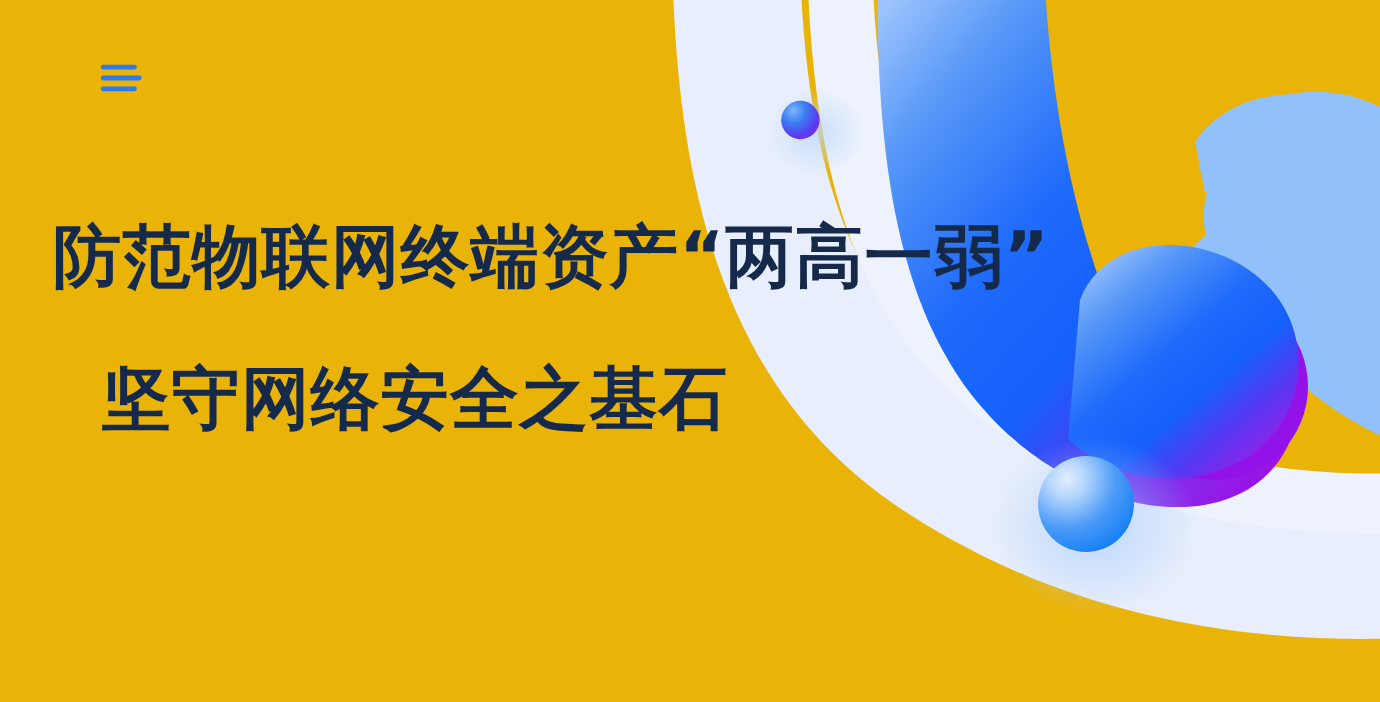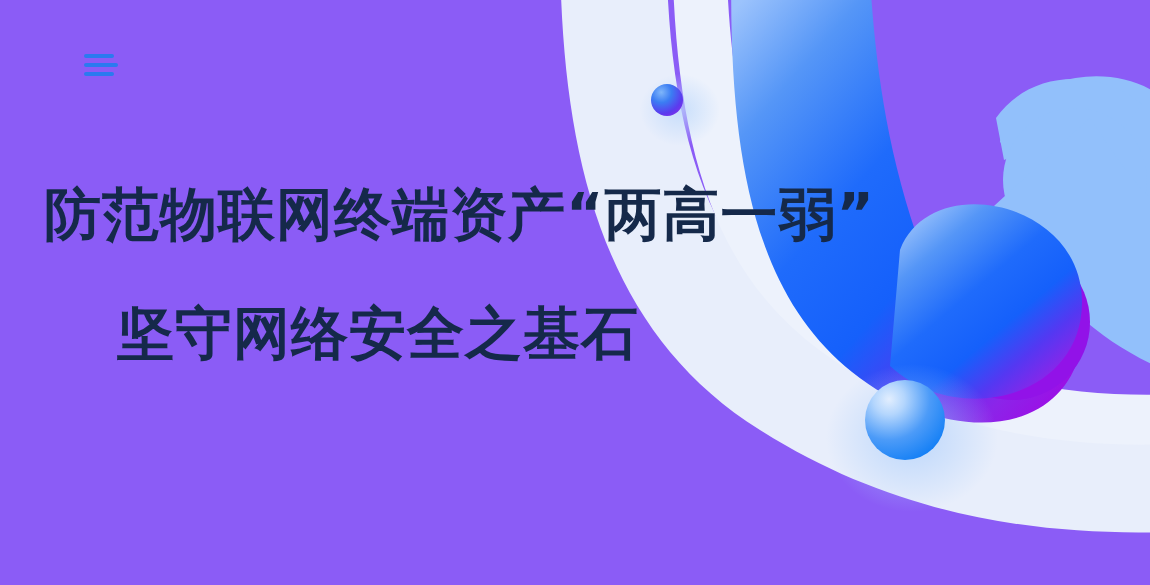--- a/index.html
+++ b/index.html
@@ -7,21 +7,21 @@
     padding: 0;
     background: #ffffff;
   }
   * { box-sizing: border-box; }
 
   .slide {
     position: relative;
     width: 1150px;
     height: 585px;
     overflow: hidden;
-    background: #8b5cf6;
+    background: #eab308;
     font-family: "Liberation Sans", "DejaVu Sans", sans-serif;
   }
 
   
   .deco-layer {
     position: absolute;
     inset: 0;
     width: 1150px;
     height: 585px;
     pointer-events: none;
@@ -69,21 +69,21 @@
     line-height: 1.0;
     letter-spacing: 1px;
     color: #15294a;
     white-space: nowrap;
   }
   .title-line-1 {
     padding-left: 44px;
     margin-bottom: 62px;
   }
   .title-line-2 {
-    padding-left: 117px;
+    padding-left: 85px;
   }
 </style>
 </head>
 <body>
 
 <div class="slide">
 
   <svg class="deco-layer" viewBox="0 0 1150 585" width="1150" height="585" xmlns="http://www.w3.org/2000/svg">
     <defs>
       <linearGradient id="gradRibbon" x1="0.18" y1="0" x2="0.95" y2="0.92">

